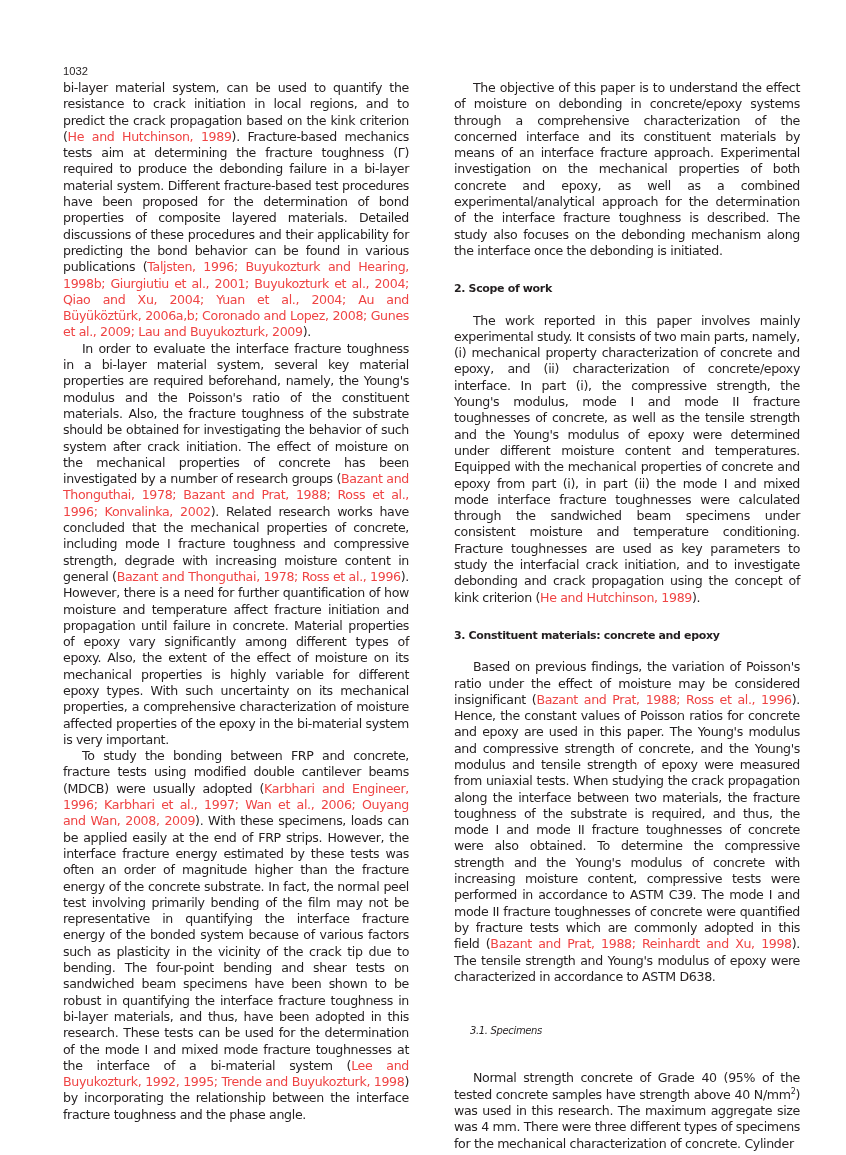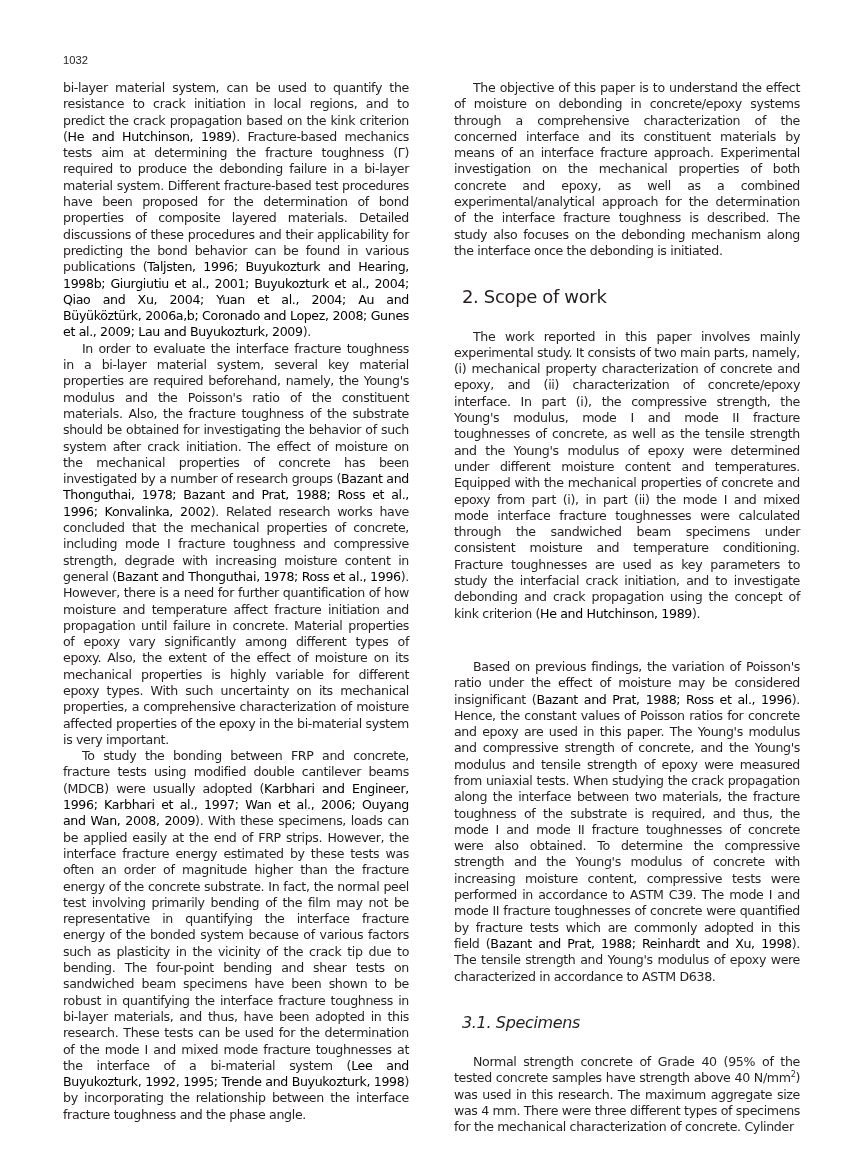--- a/index.html
+++ b/index.html
@@ -1,30 +1,30 @@
 <!DOCTYPE html>
 <html><head>
 <meta charset="utf-8">
 <style>
   html, body { margin: 0; padding: 0; background: #ffffff; }
   body { width: 846px; height: 1155px; position: relative; overflow: hidden;
          font-family: "Liberation Serif", "DejaVu Serif", serif; color: #231f20; }
-  .header { position: absolute; top: 54px; left: 63px; right: 52px; height: 18px;
+  .header { position: absolute; top: 65px; left: 63px; right: 52px; height: 18px;
             font-size: 11.2px; font-family: "Liberation Sans", "DejaVu Sans", sans-serif; font-style: italic; }
   .header .pnum { position: absolute; left: 0; top: 0; font-style: normal; }
   .header .running { position: absolute; left: 210px; top: 0; }
   .col { position: absolute; top: 80px; width: 346px; font-size: 12.6px; line-height: 16.3px;
          text-align: justify; hyphens: manual; font-family: "DejaVu Sans", "Liberation Sans", sans-serif; letter-spacing: -0.35px; }
   .col.left { left: 63px; }
   .col.right { left: 454px; }
   p { margin: 0; text-indent: 0; }
   p.ind { text-indent: 19px; }
-  a.cite { color: #000000; text-decoration: none; }
-  h2 { font-size: 18px; font-weight: normal; margin: 8px; line-height: 16.3px; }
-  h3 { font-size: 16px; font-weight: normal; font-style: italic; margin: 8px; line-height: 16.3px; }
+  a.cite { color: #ef4444; text-decoration: none; }
+  h2 { font-size: 11px; font-weight: bold; margin: 0; line-height: 16.3px; }
+  h3 { font-size: 10px; font-weight: normal; font-style: italic; margin: 16px; line-height: 16.3px; }
   .gap { height: 22px; }
   .gap2 { height: 15px; }
   sup { font-size: 8px; line-height: 0; }
 </style>
 </head>
 <body>
 
 <div class="header">
   <span class="pnum">1032</span>
 </div>
@@ -35,19 +35,20 @@
   <p class="ind"><span>To study the bonding between FRP and concrete, fracture tests using modified double cantilever beams (MDCB) were usually adopted (</span><a class="cite" href="#">Karbhari and Engineer, 1996; Karbhari et al., 1997; Wan et al., 2006; Ouyang and Wan, 2008, 2009</a><span>). With these specimens, loads can be applied easily at the end of FRP strips. However, the interface fracture energy estimated by these tests was often an order of magnitude higher than the fracture energy of the concrete substrate. In fact, the normal peel test involving primarily bending of the film may not be representative in quantifying the interface fracture energy of the bonded system because of various factors such as plasticity in the vicinity of the crack tip due to bending. The four-point bending and shear tests on sandwiched beam specimens have been shown to be robust in quantifying the interface fracture toughness in bi-layer materials, and thus, have been adopted in this research. These tests can be used for the determination of the mode I and mixed mode fracture toughnesses at the interface of a bi-material system (</span><a class="cite" href="#">Lee and Buyukozturk, 1992, 1995; Trende and Buyukozturk, 1998</a><span>) by incorporating the relationship between the interface fracture toughness and the phase angle.</span></p>
 </div>
 
 <div class="col right">
   <p class="ind"><span>The objective of this paper is to understand the effect of moisture on debonding in concrete/epoxy systems through a comprehensive characterization of the concerned interface and its constituent materials by means of an interface fracture approach. Experimental investigation on the mechanical properties of both concrete and epoxy, as well as a combined experimental/analytical approach for the determination of the interface fracture toughness is described. The study also focuses on the debonding mechanism along the interface once the debonding is initiated.</span></p>
   <div class="gap"></div>
   <h2>2. Scope of work</h2>
   <div class="gap2"></div>
   <p class="ind"><span>The work reported in this paper involves mainly experimental study. It consists of two main parts, namely, (i) mechanical property characterization of concrete and epoxy, and (ii) characterization of concrete/epoxy interface. In part (i), the compressive strength, the Young's modulus, mode I and mode II fracture toughnesses of concrete, as well as the tensile strength and the Young's modulus of epoxy were determined under different moisture content and temperatures. Equipped with the mechanical properties of concrete and epoxy from part (i), in part (ii) the mode I and mixed mode interface fracture toughnesses were calculated through the sandwiched beam specimens under consistent moisture and temperature conditioning. Fracture toughnesses are used as key parameters to study the interfacial crack initiation, and to investigate debonding and crack propagation using the concept of kink criterion (</span><a class="cite" href="#">He and Hutchinson, 1989</a><span>).</span></p>
   <div class="gap"></div>
+  <h2>3. Constituent materials: concrete and epoxy</h2>
   <div class="gap2"></div>
   <p class="ind"><span>Based on previous findings, the variation of Poisson's ratio under the effect of moisture may be considered insignificant (</span><a class="cite" href="#">Bazant and Prat, 1988; Ross et al., 1996</a><span>). Hence, the constant values of Poisson ratios for concrete and epoxy are used in this paper. The Young's modulus and compressive strength of concrete, and the Young's modulus and tensile strength of epoxy were measured from uniaxial tests. When studying the crack propagation along the interface between two materials, the fracture toughness of the substrate is required, and thus, the mode I and mode II fracture toughnesses of concrete were also obtained. To determine the compressive strength and the Young's modulus of concrete with increasing moisture content, compressive tests were performed in accordance to ASTM C39. The mode I and mode II fracture toughnesses of concrete were quantified by fracture tests which are commonly adopted in this field (</span><a class="cite" href="#">Bazant and Prat, 1988; Reinhardt and Xu, 1998</a><span>). The tensile strength and Young's modulus of epoxy were characterized in accordance to ASTM D638.</span></p>
   <div class="gap"></div>
   <h3>3.1. Specimens</h3>
   <div class="gap2"></div>
   <p class="ind"><span>Normal strength concrete of Grade 40 (95% of the tested concrete samples have strength above 40 N/mm</span><sup>2</sup><span>) was used in this research. The maximum aggregate size was 4 mm. There were three different types of specimens for the mechanical characterization of concrete. Cylinder</span></p>
 </div>
 
 </body></html>

